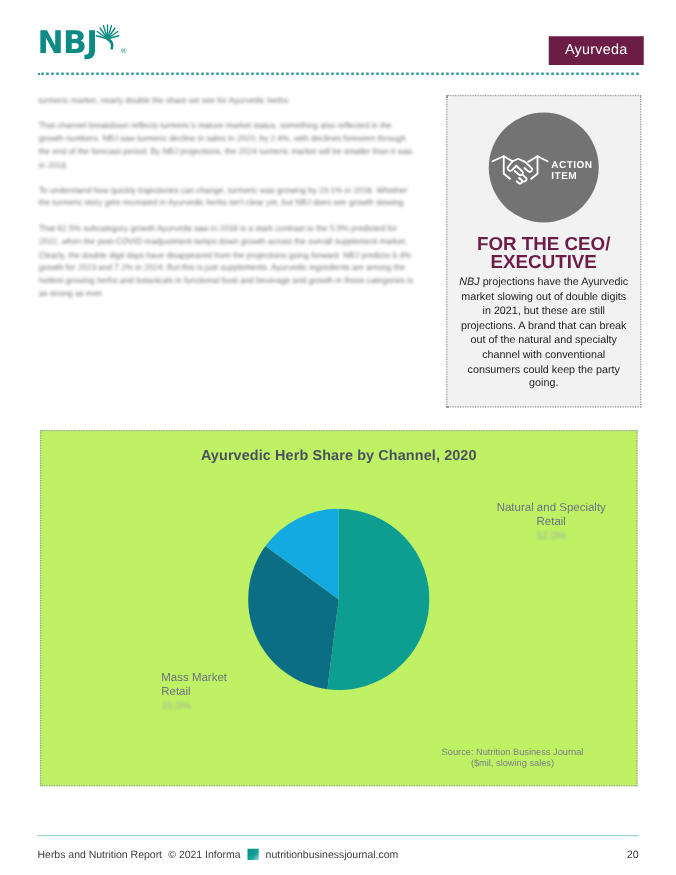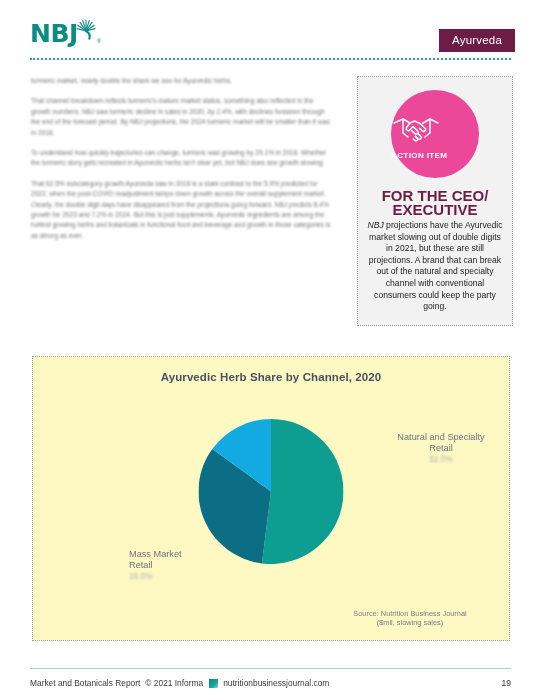--- a/index.html
+++ b/index.html
@@ -94,24 +94,24 @@
     background: #f2f2f3;
     border: 1px dotted #9a9a9e;
     box-sizing: border-box;
   }
   #action-circle {
     position: absolute;
     left: 50%; top: 13px;
     transform: translateX(-50%);
     width: 88px; height: 88px;
     border-radius: 50%;
-    background: #ec4899;
+    background: #737373;
     display: flex;
-    flex-direction: column;
-    align-items: flex-start;
+    flex-direction: row;
+    align-items: center;
     justify-content: center;
   }
   #handshake-icon { display:block; margin-top: 4px; }
   #action-item-label {
     color: #ffffff;
     font-size: 8px;
     font-weight: 700;
     letter-spacing: 0.4px;
     margin-top: 3px;
   }
@@ -132,25 +132,25 @@
     text-align: center;
     font-size: 8.6px;
     line-height: 11.6px;
     color: #1c1c1e;
   }
   #action-body .em { font-style: italic; }
 
   
   #chart-frame {
     position: absolute;
-    left: 32px; top: 356px;
+    left: 32px; top: 344px;
     width: 478px; height: 285px;
     border: 1px dotted #9aa0ac;
     box-sizing: border-box;
-    background: #fef9c3;
+    background: #bef264;
   }
   #chart-title {
     position: absolute;
     left: 0; right: 0; top: 14px;
     text-align: center;
     font-size: 11.5px;
     font-weight: 700;
     color: #4a5060;
     letter-spacing: 0.1px;
   }
@@ -176,21 +176,20 @@
     color: #9aa0ab;
     filter: blur(1.1px);
     opacity: 0.8;
   }
   #label-dtc {
     left: 6px; top: 60px; width: 140px;
     text-align: right;
   }
   #label-nsr {
     right: 8px; top: 56px; width: 120px;
-    margin-top: 19px;
   }
   #label-mmr {
     left: 96px; top: 192px; width: 110px;
     text-align: left;
   }
 
   #chart-source {
     position: absolute;
     right: 14px; bottom: 12px;
     text-align: center;
@@ -318,18 +317,18 @@
   </div>
 
   <div id="chart-source">
     <span>Source: Nutrition Business Journal</span><br>
     <span>($mil, slowing sales)</span>
   </div>
 </div>
 
 <div id="footer-rule"></div>
 <div id="footer">
-  <span id="footer-report">Market and Botanicals Report</span>
+  <span id="footer-report">Herbs and Nutrition Report</span>
   <span id="footer-copy">© 2021 Informa</span>
   <span id="footer-mark"></span>
   <span id="footer-url">nutritionbusinessjournal.com</span>
-  <span id="footer-page">19</span>
+  <span id="footer-page">20</span>
 </div>
 
 </body></html>

